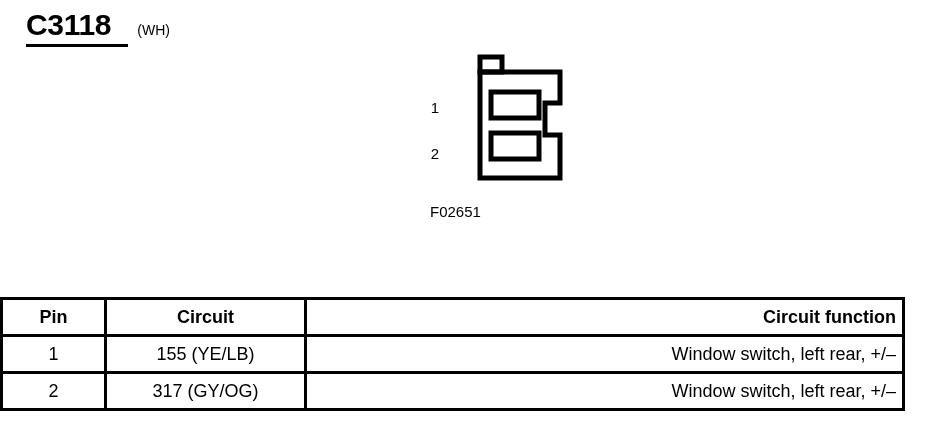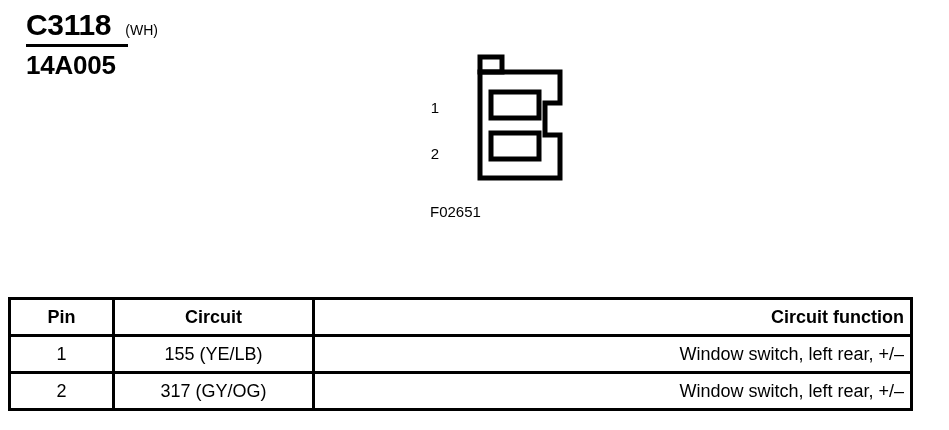--- a/index.html
+++ b/index.html
@@ -19,21 +19,21 @@
   
   #header-block {
     position: absolute;
     left: 26px;
     top: 8px;
     width: 240px;
   }
   #connector-id-row {
     display: flex;
     align-items: baseline;
-    gap: 14px;
+    gap: 26px;
   }
   #connector-id {
     font-size: 30px;
     font-weight: bold;
     letter-spacing: -0.3px;
     line-height: 34px;
   }
   #connector-color {
     font-size: 14px;
     font-weight: normal;
@@ -96,21 +96,21 @@
     top: 153px;
     width: 140px;
     text-align: left;
     font-size: 15px;
     line-height: 17px;
   }
 
   
   #pin-table {
     position: absolute;
-    left: 8px;
+    left: 0;
     top: 297px;
     width: 905px;
     border-collapse: collapse;
     table-layout: fixed;
   }
   #pin-table td, #pin-table th {
     border: 3px solid #000;
     height: 34px;
     padding: 0 6px;
     font-size: 18px;
@@ -127,21 +127,20 @@
 </style>
 </head>
 <body>
 
 <div id="header-block">
   <div id="connector-id-row">
     <span id="connector-id">C3118</span>
     <span id="connector-color">(WH)</span>
   </div>
   <div id="id-divider"></div>
-  <div id="part-number">14A005</div>
 </div>
 
 <div id="connector-diagram">
 
   <div id="pin-labels">
     <span class="pin-label" id="pin-label-1">1</span>
     <span class="pin-label" id="pin-label-2">2</span>
   </div>
 
   <svg id="connector-svg" width="120" height="140" viewBox="0 0 120 140">

